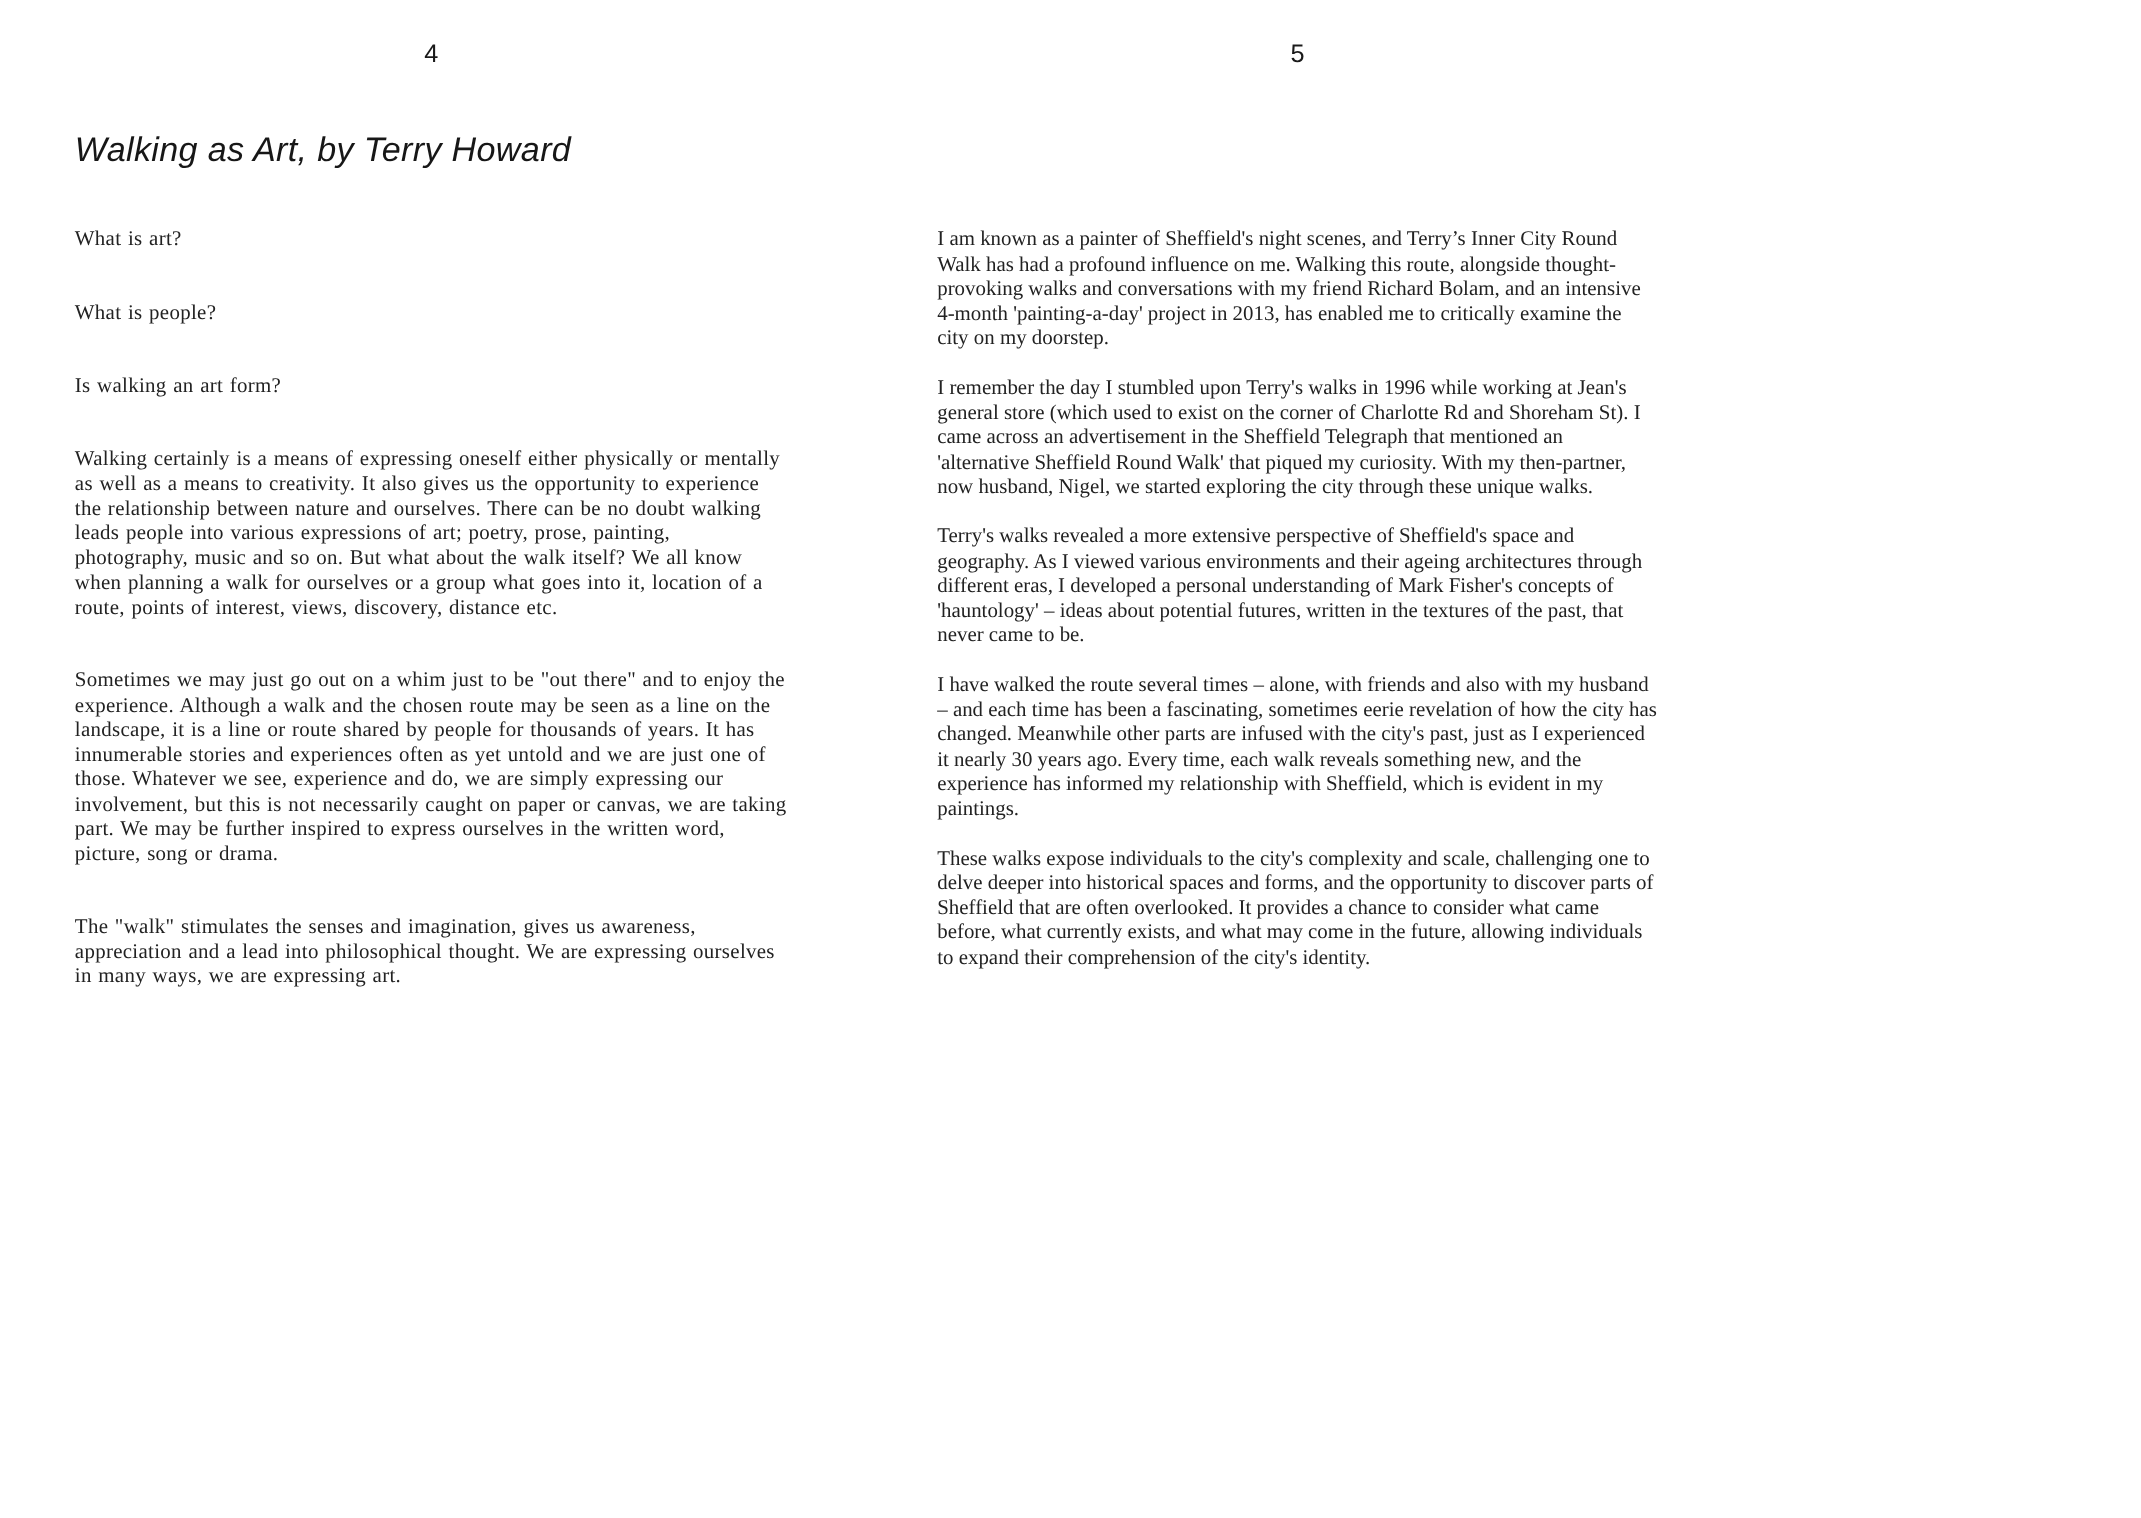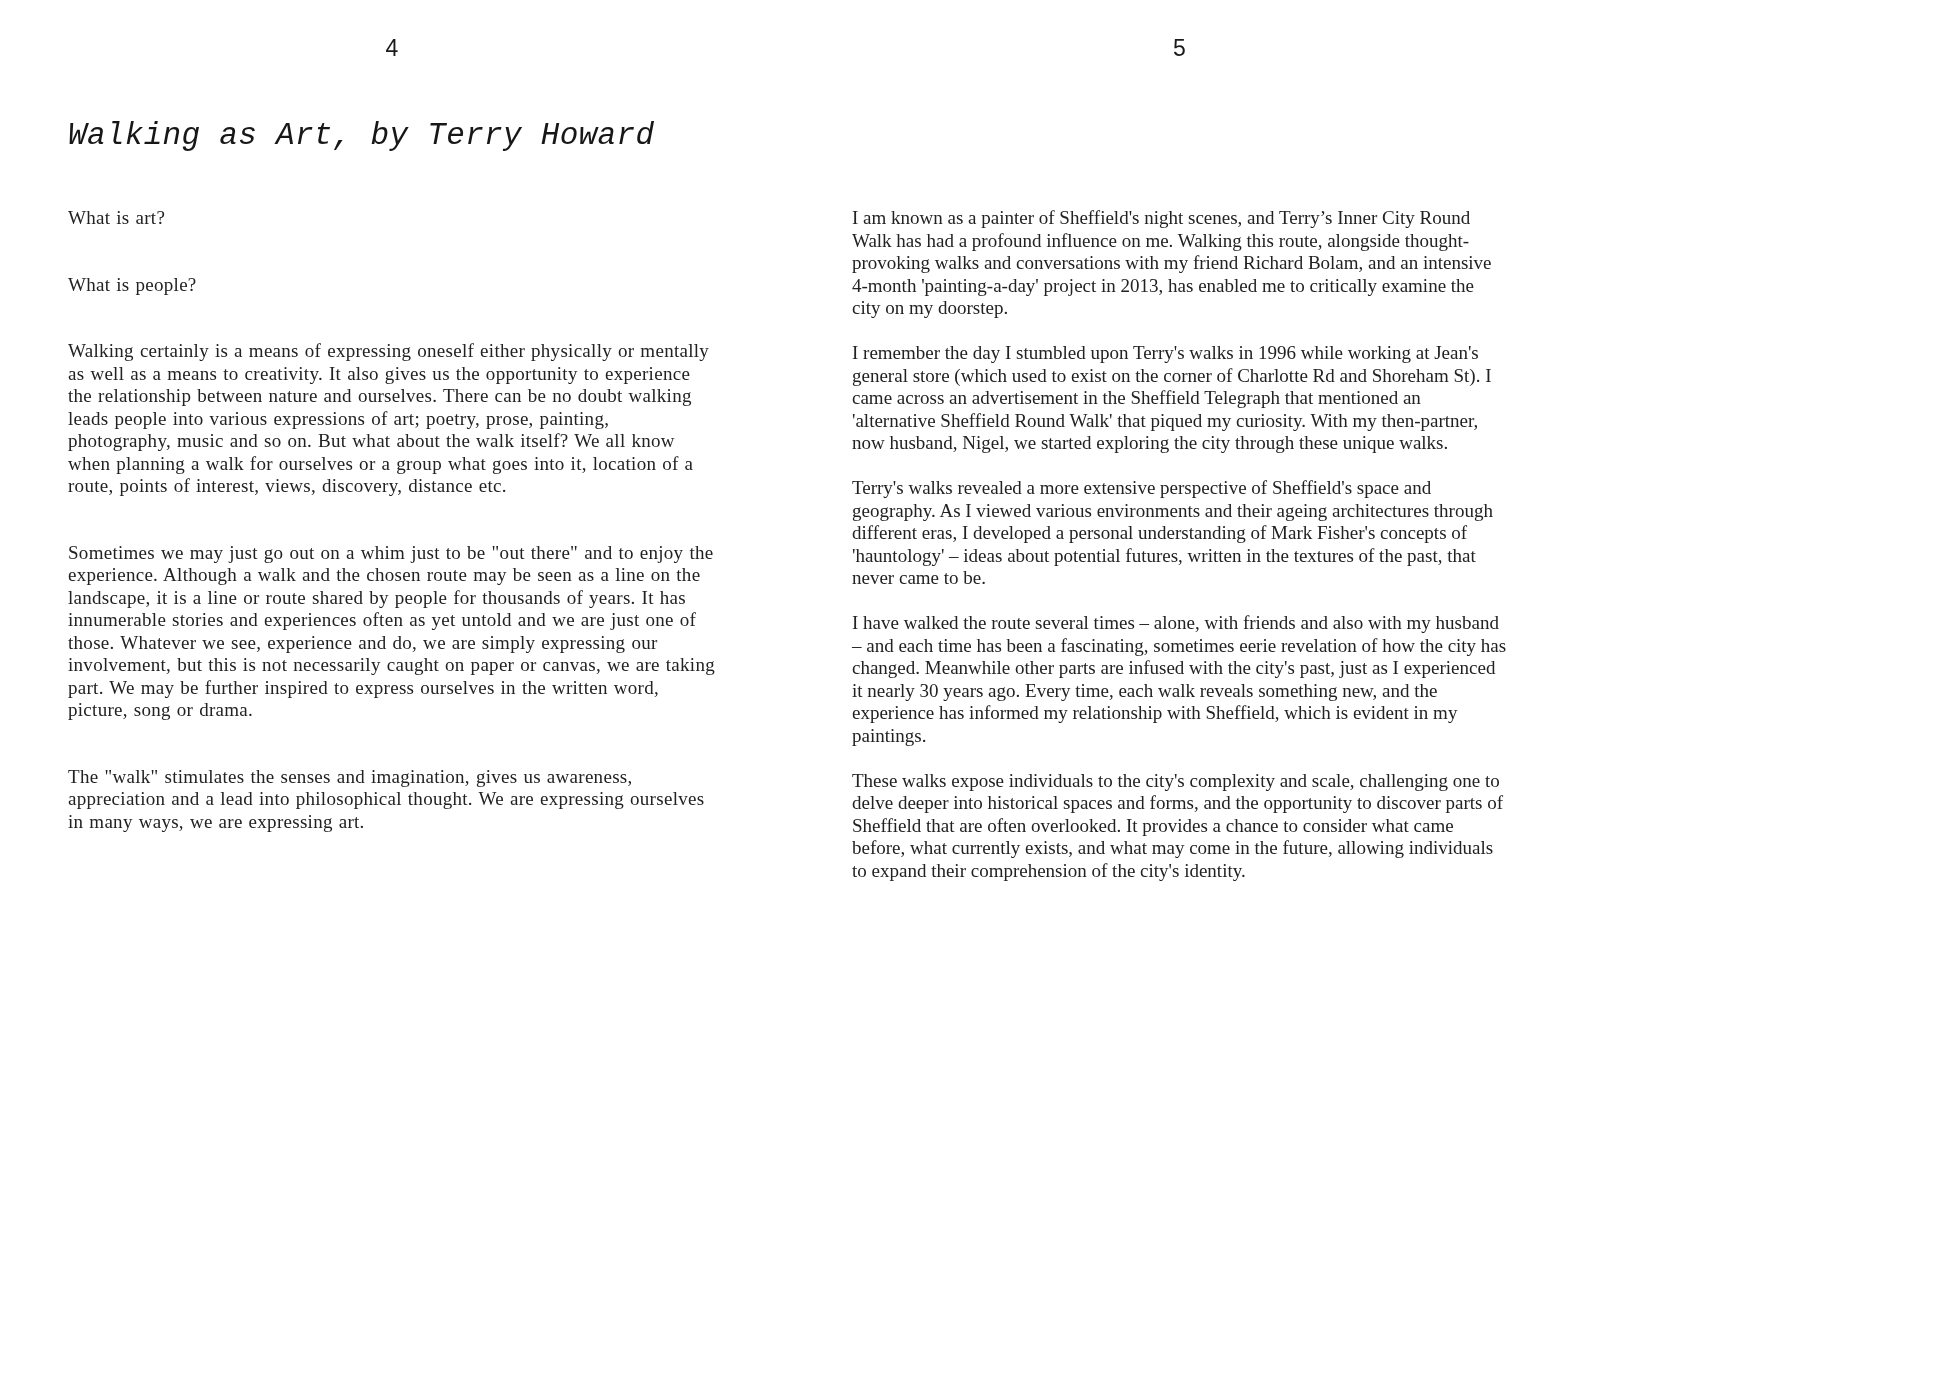--- a/index.html
+++ b/index.html
@@ -29,21 +29,21 @@
     padding-top: 36px;
     height: 24px;
     font-family: "Liberation Sans", sans-serif;
     font-size: 23px;
     line-height: 24px;
     text-align: center;
     color: #1a1a1a;
   }
   .article-title {
     margin: 58px 0 54px 0;
-    font-family: Liberation Mono, monospace;
+    font-family: Liberation Sans, sans-serif;
     font-style: italic;
     font-weight: normal;
     font-size: 31px;
     line-height: 35px;
     color: #171717;
     letter-spacing: 0.01em;
   }
   .body-text p {
     margin: 0 0 22.5px 0;
     font-size: 19px;
@@ -63,20 +63,21 @@
 <body>
 
 <div class="spread">
 
   <div class="page page-left">
     <div class="page-number">4</div>
     <h1 class="article-title">Walking as Art, by Terry Howard</h1>
     <div class="body-text">
       <p>What is art?</p>
       <p>What is people?</p>
+      <p>Is walking an art form?</p>
       <p>Walking certainly is a means of expressing oneself either physically or mentally as well as a means to creativity. It also gives us the opportunity to experience the relationship between nature and ourselves. There can be no doubt walking leads people into various expressions of art; poetry, prose, painting, photography, music and so on. But what about the walk itself? We all know when planning a walk for ourselves or a group what goes into it, location of a route, points of interest, views, discovery, distance etc.</p>
       <p>Sometimes we may just go out on a whim just to be "out there" and to enjoy the experience. Although a walk and the chosen route may be seen as a line on the landscape, it is a line or route shared by people for thousands of years. It has innumerable stories and experiences often as yet untold and we are just one of those. Whatever we see, experience and do, we are simply expressing our involvement, but this is not necessarily caught on paper or canvas, we are taking part. We may be further inspired to express ourselves in the written word, picture, song or drama.</p>
       <p>The "walk" stimulates the senses and imagination, gives us awareness, appreciation and a lead into philosophical thought. We are expressing ourselves in many ways, we are expressing art.</p>
     </div>
   </div>
 
   <div class="page page-right">
     <div class="page-number">5</div>
     <h1 class="article-title">
       <br>

